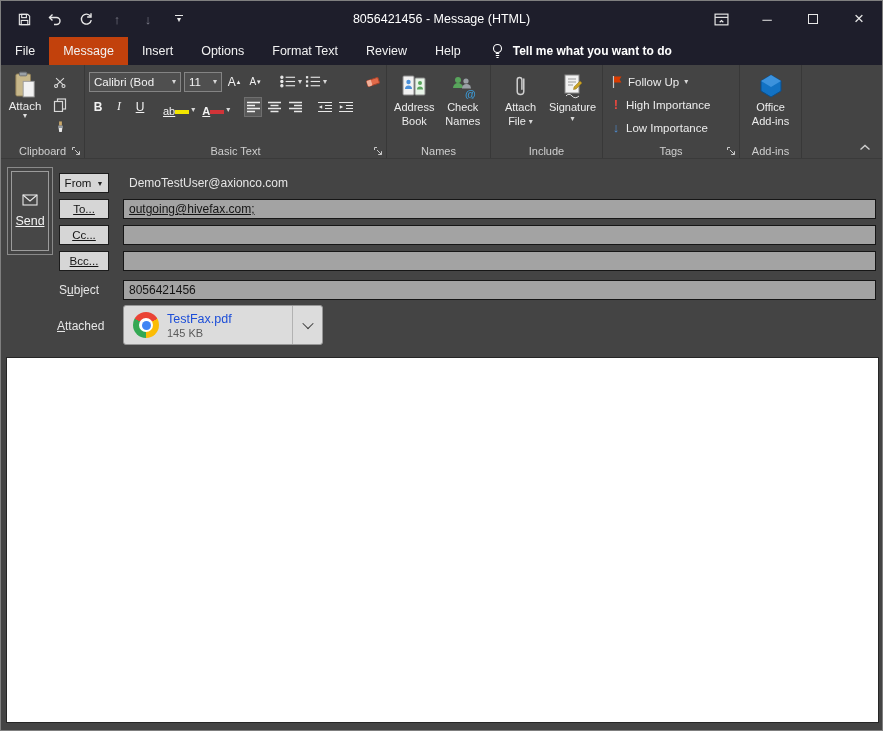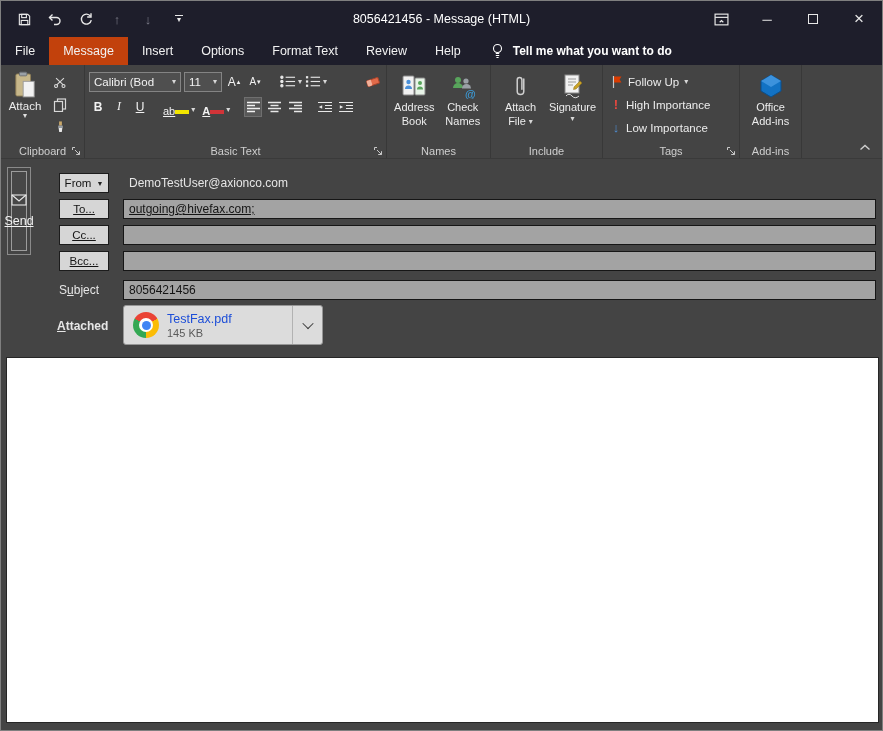--- a/index.html
+++ b/index.html
@@ -71,33 +71,33 @@
   .tag-glyph-red { color:#e8483f; font-weight:bold; font-size:13px; width:10px; text-align:center; }
   .tag-glyph-blue { color:#4f8fd6; font-weight:bold; font-size:13px; width:10px; text-align:center; }
   .tagrow .dd { font-size:8px; color:#d8d8d8; }
 
   .g-addins { width:62px; }
   .r-fill { flex:1; position:relative; border-right:none; }
   .collapse-btn { position:absolute; right:8px; bottom:4px; width:18px; height:14px; display:flex; align-items:center; justify-content:center; }
 
   
   .msg-header { position:absolute; top:158px; left:0; right:0; height:198px; background:#444444; }
-  .send-frame { position:absolute; left:6px; top:8px; width:24px; height:88px; border:1px solid #8a8a8a; padding:3px;text-decoration:underline; }
+  .send-frame { position:absolute; left:6px; top:8px; width:46px; height:88px; border:1px solid #8a8a8a; padding:3px;text-decoration:underline; }
   .send-btn { width:100%; height:100%; border:1px solid #9c9c9c; display:flex; flex-direction:column; align-items:center; justify-content:center; gap:8px; background:#474747; }
   .send-label { color:#f2f2f2; font-size:12.5px; text-decoration:underline; }
   .fbtn { position:absolute; left:58px; width:50px; height:20px; background:#d6d6d6; border:1px solid #1c1c1c; font-size:11.5px; color:#151515; display:flex; align-items:center; justify-content:center; text-decoration:underline; }
   .fbtn.from { text-decoration:none; gap:5px; }
   .fbtn.from .dd { font-size:7px; color:#222; }
   .ffield { position:absolute; left:122px; width:753px; height:20px; background:#a3a3a3; border:1px solid #161616; font-size:12px; padding:0 5px; color:#141414; outline:none; }
   .ffield.to { text-decoration:underline; }
   .row-from { top:14px; } .row-to { top:40px; } .row-cc { top:66px; } .row-bcc { top:92px; } .row-subject { top:121px; }
   .from-value { position:absolute; left:128px; top:17px; color:#e6e6e6; font-size:12px; }
   .plain-label { position:absolute; left:58px; color:#e6e6e6; font-size:12px; }
   .lbl-subject { top:124px; }
-  .lbl-attached { top:160px; left:56px;font-weight:bold; }
+  .lbl-attached { top:160px; left:56px; }
   .accel { text-decoration:underline; }
   .attach-chip { position:absolute; left:122px; top:146px; width:200px; height:40px; background:#dcdcdc; border:1px solid #969696; border-radius:3px; display:flex; align-items:center; }
   .chrome-icon { position:relative; width:26px; height:26px; margin:0 8px 0 9px; border-radius:50%;
     background:conic-gradient(from -60deg, #ea4335 0 120deg, #fbbc05 120deg 240deg, #34a853 240deg 360deg); flex:0 0 auto; }
   .chrome-icon::before { content:""; position:absolute; left:6px; top:6px; width:14px; height:14px; background:#ffffff; border-radius:50%; }
   .chrome-icon::after { content:""; position:absolute; left:8.5px; top:8.5px; width:9px; height:9px; background:#4285f4; border-radius:50%; }
   .chip-text { display:flex; flex-direction:column; justify-content:center; gap:1px; flex:1; }
   .chip-name { font-size:12.5px; color:#1d4ed8; }
   .chip-size { font-size:11px; color:#5a5a5a; }
   .chip-dd { width:30px; align-self:stretch; border-left:1px solid #b2b2b2; display:flex; align-items:center; justify-content:center; }

